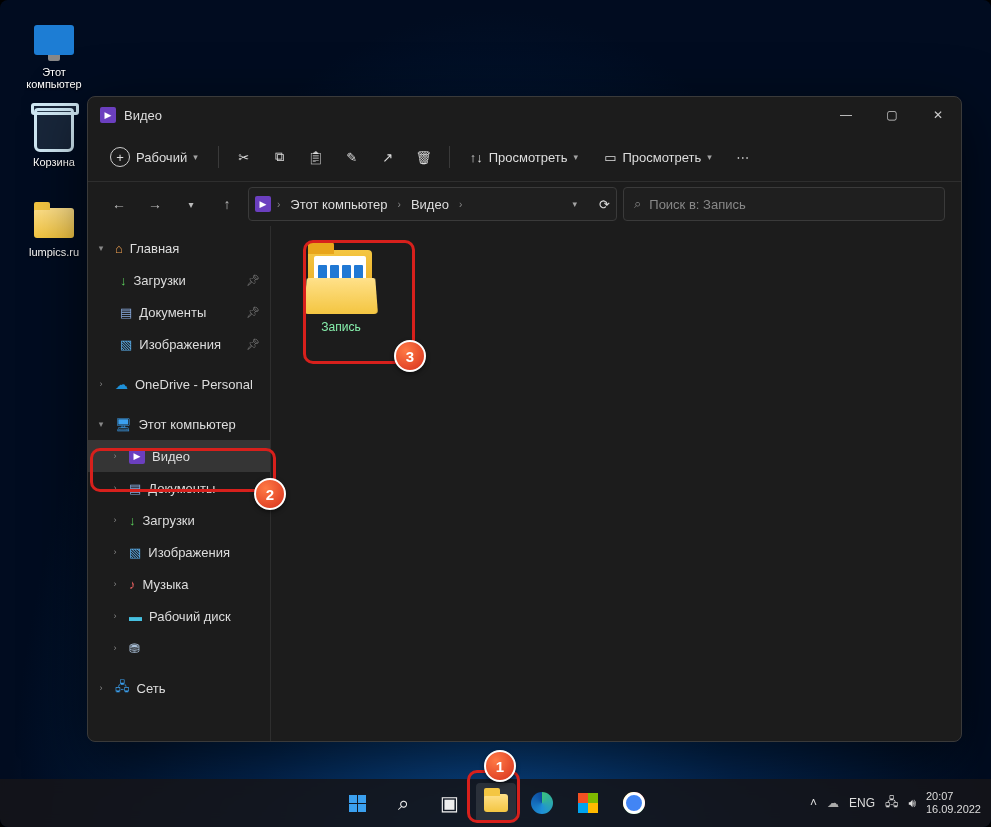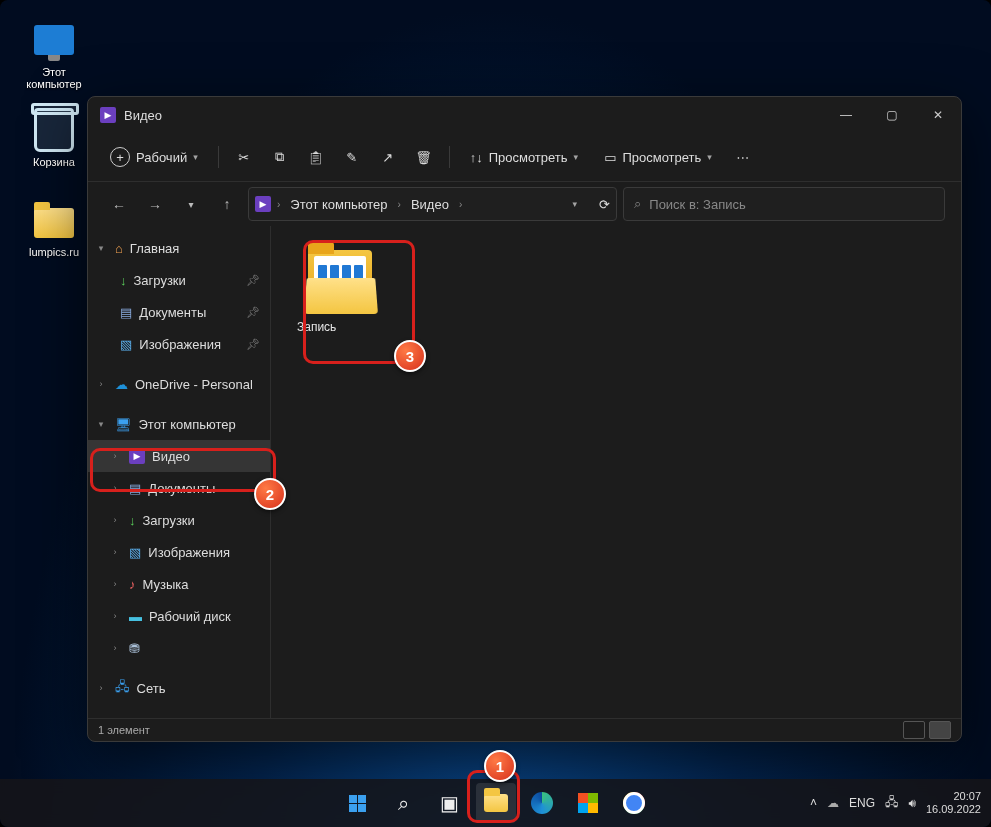--- a/index.html
+++ b/index.html
@@ -21,36 +21,36 @@
 .addr{flex:1;height:32px;border:1px solid #3a3a3a;border-radius:4px;display:flex;align-items:center;padding:0 6px;font-size:13px;gap:6px;background:#1f1f1f}
 .crumb{padding:2px 4px;color:#ddd}.ch{color:#888;font-size:10px}
 .search{width:300px;height:32px;border:1px solid #3a3a3a;border-radius:4px;display:flex;align-items:center;padding:0 10px;background:#1f1f1f;color:#888;font-size:13px;gap:8px}
 .body{flex:1;display:flex;min-height:0}
 .sidebar{width:182px;border-right:1px solid #2e2e2e;overflow-y:auto;padding:6px 0;font-size:13px}
 .node{height:32px;display:flex;align-items:center;gap:7px;padding-right:8px;color:#ddd;position:relative}
 .node .ar{width:14px;text-align:center;font-size:9px;color:#888}
 .node .pin{margin-left:auto;width:16px;font-size:11px;color:#888}
 .node.sel{background:#353535}
 .content{flex:1;position:relative;padding:18px 26px}
-.folder{width:88px;text-align:left;font-size:12px;color:#e5e5e5}
+.folder{width:88px;text-align:center;font-size:12px;color:#86efac}
 .folder .fic{width:82px;height:70px;margin:0 auto 6px;position:relative}
 .fback{position:absolute;left:8px;top:6px;width:64px;height:54px;background:linear-gradient(#f4c642,#e8a51b);border-radius:4px 4px 2px 2px}
 .fback:before{content:"";position:absolute;left:0;top:-8px;width:26px;height:12px;background:#e8a51b;border-radius:3px 3px 0 0}
 .fthumb{position:absolute;left:14px;top:12px;width:52px;height:36px;background:#fff;border-radius:2px;display:flex;align-items:center;justify-content:center}
 .fthumb .bars{display:flex;gap:3px}.fthumb .bars span{width:9px;height:18px;background:#2078d4;border-radius:1px}
 .ffront{position:absolute;left:4px;bottom:0;width:74px;height:40px;background:linear-gradient(#ffe18a,#f4c642);border-radius:2px 2px 4px 4px;transform:perspective(120px) rotateX(14deg);transform-origin:bottom}
 .status{height:22px;border-top:1px solid #2e2e2e;display:flex;align-items:center;padding:0 10px;font-size:11px;color:#aaa;gap:10px}
 .status .vbtns{margin-left:auto;display:flex;gap:4px}
 .vbtn{width:20px;height:16px;border:1px solid #555;border-radius:2px}
 .taskbar{position:absolute;left:0;bottom:0;width:100%;height:48px;background:rgba(20,20,25,.88);backdrop-filter:blur(8px);display:flex;align-items:center}
 .tcenter{position:absolute;left:50%;transform:translateX(-50%);display:flex;gap:6px}
 .ticon{width:40px;height:40px;border-radius:4px;display:flex;align-items:center;justify-content:center;font-size:20px;color:#eee}
 .ticon.active{background:rgba(255,255,255,.1)}
 .tray{position:absolute;right:10px;display:flex;align-items:center;gap:10px;color:#ddd;font-size:12px}
-.tray .clock{text-align:right;line-height:1.2;font-size:11px}
+.tray .clock{text-align:left;line-height:1.2;font-size:11px}
 .callout{position:absolute;border:3px solid #d7201c;border-radius:10px;pointer-events:none}
 .badge{position:absolute;width:28px;height:28px;border-radius:50%;background:radial-gradient(circle at 35% 30%,#ff7a45,#d7301c);border:2px solid #fff;box-shadow:0 2px 4px rgba(0,0,0,.5);color:#fff;font-weight:bold;font-size:15px;display:flex;align-items:center;justify-content:center;pointer-events:none}
 .winlogo{display:grid;grid-template-columns:8px 8px;grid-template-rows:8px 8px;gap:1px}
 .winlogo span{background:#3ba0ef}
 .pcicon{width:40px;height:30px;background:#1d7dd4;border-radius:3px;position:relative;margin:0 auto}
 .pcicon:after{content:"";position:absolute;left:14px;top:30px;width:12px;height:6px;background:#888;border-radius:0 0 2px 2px}
 .bin{width:34px;height:38px;border:3px solid #d0e8f4;border-radius:4px 4px 6px 6px;margin:0 auto;position:relative;background:rgba(200,230,250,.12)}
 .bin:before{content:"";position:absolute;left:-6px;top:-8px;width:42px;height:6px;border:3px solid #d0e8f4;border-radius:3px;background:rgba(200,230,250,.12)}
 .yfolder{width:40px;height:30px;background:linear-gradient(#ffe18a,#f4c642);border-radius:3px;margin:6px auto 0;position:relative}
 .yfolder:before{content:"";position:absolute;left:0;top:-6px;width:16px;height:8px;background:#f4c642;border-radius:2px 2px 0 0}
@@ -247,27 +247,20 @@
                   <span></span>
                 </div>
               </div>
             <div class="ffront"></div>
           </div>
           <div>Запись</div>
         </div>
       </div>
     </div>
 
-    <div class="status">
-      <span>1 элемент</span>
-      <div class="vbtns">
-        <div class="vbtn"></div>
-        <div class="vbtn" style="background:#444"></div>
-      </div>
-    </div>
   </div>
 
   <div class="taskbar">
     <div class="tcenter">
       <div class="ticon">
           <div class="winlogo">
             <span></span>
             <span></span>
             <span></span>
             <span></span>

